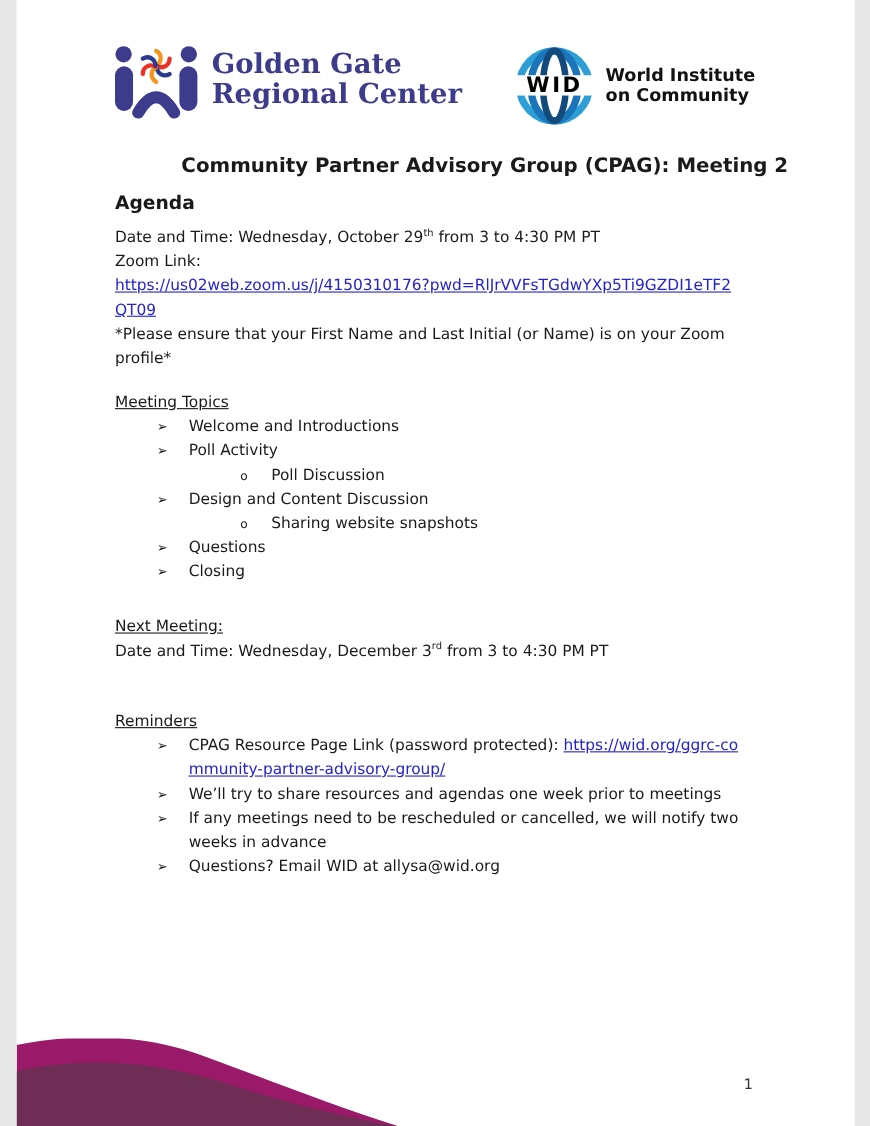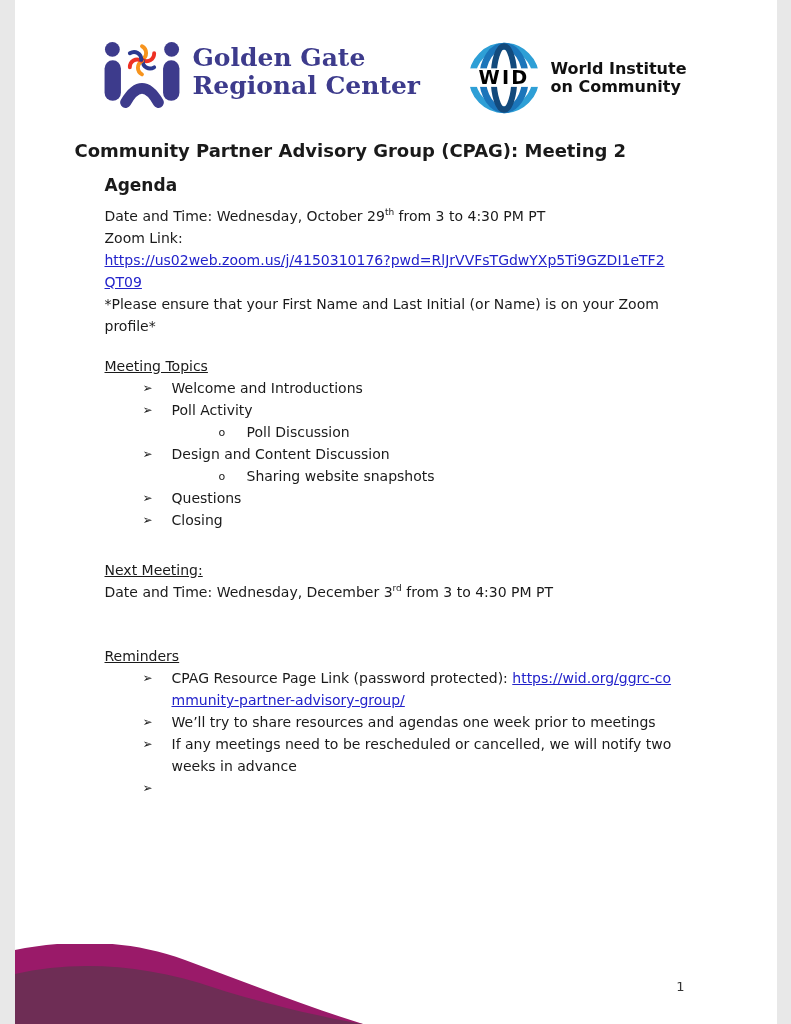--- a/index.html
+++ b/index.html
@@ -5,21 +5,21 @@
   html,body{margin:0;padding:0;background:#e8e8e8;}
   .page{position:relative;width:762px;height:1024px;background:#ffffff;overflow:hidden;
         font-family:"DejaVu Sans",sans-serif;color:#1a1a1a;margin:0 auto;}
   
   .header{position:relative;height:122px;}
   .ggrc-logo{position:absolute;left:88px;top:36px;display:flex;align-items:center;gap:12px;}
   .ggrc-text{font-family:"DejaVu Serif",serif;font-weight:bold;font-size:25px;line-height:1.12;color:#3d3b8c;}
   .wid-logo{position:absolute;left:452px;top:41px;display:flex;align-items:center;gap:10px;}
   .wid-text{font-weight:bold;font-size:16px;line-height:1.15;color:#111;}
   
-  .doc-title{text-align:left;font-weight:bold;font-size:18px;margin:18px 60px 0 60px;}
+  .doc-title{text-align:right;font-weight:bold;font-size:18px;margin:18px 60px 0 60px;}
   .agenda-heading{font-weight:bold;font-size:17px;margin:14px 86px 0 90px;}
   
   .content{margin:10px 102px 0 90px;font-size:14px;line-height:22px;}
   .section-heading{text-decoration:underline;margin-top:0;}
   .link{color:#2323cb;text-decoration:underline;word-break:break-all;}
   .bullet-row{position:relative;padding-left:67px;}
   .bullet-row .marker{position:absolute;left:38px;top:0;font-size:12px;}
   .bullet-row2{position:relative;padding-left:142px;}
   .bullet-row2 .marker{position:absolute;left:114px;top:1px;font-size:11px;}
   .gap-sm{height:18px;}
@@ -116,21 +116,21 @@
     <div class="section-heading">Next Meeting:</div>
     <div><span>Date and Time: Wednesday, December 3</span><sup>rd</sup><span> from 3 to 4:30 PM PT</span></div>
 
     <div class="gap-lg"></div>
 
     <div class="section-heading">Reminders</div>
     <div>
       <div class="bullet-row"><span class="marker">➢</span><span><span>CPAG Resource Page Link (password protected): </span><a href="#" class="link">https://wid.org/ggrc-community-partner-advisory-group/</a></span></div>
       <div class="bullet-row"><span class="marker">➢</span><span>We’ll try to share resources and agendas one week prior to meetings</span></div>
       <div class="bullet-row"><span class="marker">➢</span><span>If any meetings need to be rescheduled or cancelled, we will notify two weeks in advance</span></div>
-      <div class="bullet-row"><span class="marker">➢</span></div>
+      <div class="bullet-row"><span class="marker">➢</span><span>Questions? Email WID at allysa@wid.org</span></div>
     </div>
 
   </div>
 
   <svg class="wave" viewBox="0 0 348 80" preserveAspectRatio="none">
     <path d="M0,6 C 50,-4 110,-6 170,16 C 230,38 290,62 348,80 L0,80 Z" fill="#9a1a69"></path>
     <path d="M0,30 C 60,16 130,20 200,44 C 250,60 310,74 348,80 L0,80 Z" fill="#6e2d55"></path>
   </svg>
 
   <div class="page-number">1</div>

